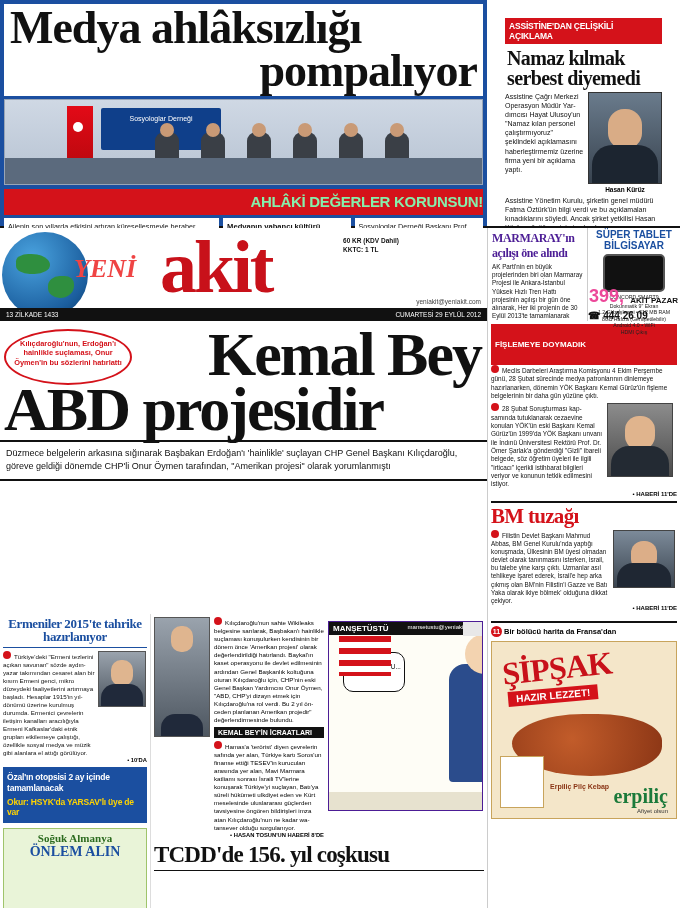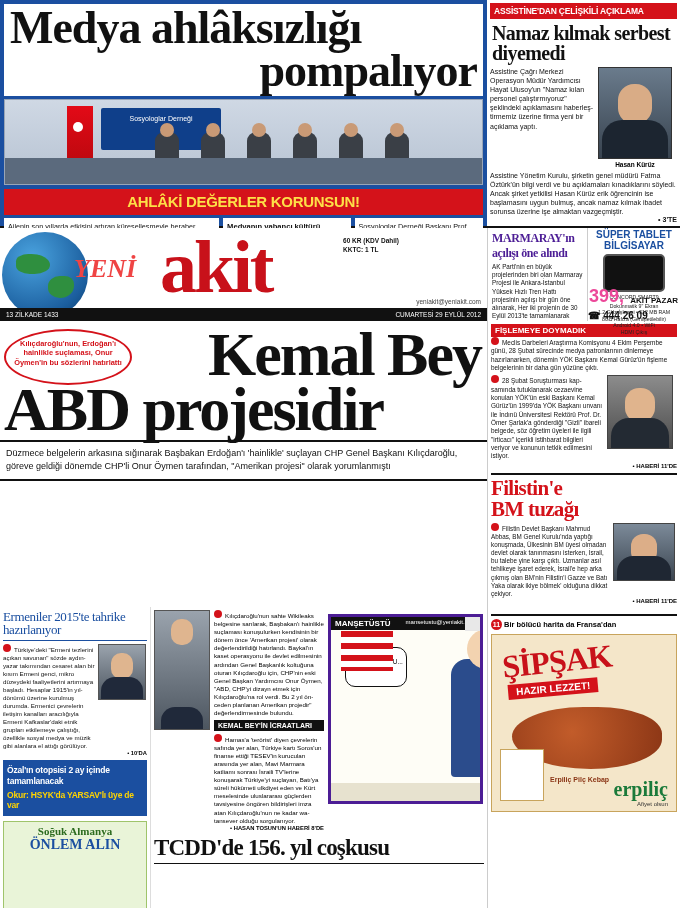--- a/index.html
+++ b/index.html
@@ -50,33 +50,33 @@
   }
   .photo-strip .person {
     position:absolute; bottom:26px; width:24px; height:26px;
     background:#3a3f46; border-radius:9px 9px 0 0;
   }
   .photo-strip .person:after{
     content:""; position:absolute; left:5px; top:-9px;width:14px;height:14px;
     border-radius:50%; background:#c99a76;
   }
   .sub-red {
-    background:#d4121a; color:#fde047; font-weight:bold;
-    font-size:15px; text-align:center; padding:4px 0 5px;
+    background:#d4121a; color:#86efac; font-weight:bold;
+    font-size:15px; text-align:right; padding:4px 0 5px;
     margin-top:4px; letter-spacing:-0.3px;
   }
   .bottom-cols { display:flex; margin-top:3px; gap:4px; }
   .bc { background:#ffffff; color:#111; font-size:7.2px; line-height:1.32; padding:4px; }
   .bc.c1 { width:216px; }
   .bc.c2 { width:128px; font-weight:bold; font-size:7.6px; }
   .bc.c3 { width:129px; }
   .bc b { color:#111; }
   .red-t { color:#d4121a; font-weight:bold; }
 
-  .top-right { width:193px; background:#ffffff; padding:3px; }
+  .top-right { width:193px; background:#ffffff; padding:18px; }
   .tr-kicker {
     background:#d4121a; color:#fff; font-size:8.5px; font-weight:bold;
     padding:3px 4px; letter-spacing:-0.2px;
   }
   .tr-head {
     font-family:"Liberation Serif", serif; font-weight:bold;
     font-size:20px; line-height:1.0; color:#111; margin:4px 2px 4px 2px;
     letter-spacing:-0.6px;
   }
   .tr-body { display:flex; gap:4px; }
@@ -176,21 +176,21 @@
     color:#111; line-height:0.88; letter-spacing:-2px;
   }
   .big1 { font-size:62px; text-align:right; padding:6px 6px 0 0; }
   .big2 { font-size:62px; text-align:left; padding:0 0 2px 4px; }
   .lede {
     font-size:9px; line-height:1.45; padding:5px 6px 6px; color:#111;
     border-top:2px solid #111; border-bottom:2px solid #111; margin-top:2px;
   }
 
   .main-right { width:193px; background:#fff; padding:3px; border-left:1px solid #ccc; }
-  .mr-kicker { background:#d4121a;color:#fff;font-size:8px;font-weight:bold;padding:2px 4px; }
+  .mr-kicker { background:#d4121a;color:#fff;font-size:8px;font-weight:bold;padding:16px 4px; }
   .mr-head {
     font-family:"Liberation Serif",serif; font-weight:bold;
     font-size:21px; line-height:0.98; color:#111; margin:4px 0; letter-spacing:-0.7px;
   }
   .mr-row { display:flex; gap:4px; }
   .mr-text { font-size:6.4px; line-height:1.3; width:112px; color:#111; }
   .mr-photo { width:66px;height:74px;background:linear-gradient(#8c8c8c,#4b4b4b);border:1px solid #444;position:relative; }
   .mr-photo .f{position:absolute;left:50%;top:12px;transform:translateX(-50%);width:30px;height:34px;border-radius:14px;background:#e0b48d;}
   .mr-photo .s{position:absolute;left:50%;bottom:0;transform:translateX(-50%);width:58px;height:30px;background:#232a33;border-radius:18px 18px 0 0;}
   .mr-credit{font-size:6px;font-weight:bold;text-align:right;margin-top:2px;}
@@ -207,22 +207,22 @@
   .fil-photo .s{position:absolute;left:50%;bottom:0;transform:translateX(-50%);width:54px;height:24px;background:#1f2733;border-radius:16px 16px 0 0;}
   .fil-credit{font-size:6px;font-weight:bold;text-align:right;}
 
   
   .lower { display:flex; }
   .col-a { width:150px; padding:3px; }
   .col-b { width:337px; padding:3px; border-left:1px solid #ddd; }
   .col-c { width:193px; padding:3px; border-left:1px solid #ccc; }
 
   .ca-head {
-    font-family:"Liberation Serif",serif; font-weight:normal; font-size:13px;
-    color:#1b4fa0; line-height:1.02; letter-spacing:-0.4px; text-align:left;
+    font-family:"Liberation Serif",serif; font-weight:bold; font-size:13px;
+    color:#1b4fa0; line-height:1.02; letter-spacing:-0.4px; text-align:center;
     border-bottom:1px solid #1b4fa0; padding-bottom:3px;
   }
   .ca-row { display:flex; gap:3px; margin-top:3px; }
   .ca-text { font-size:6.2px; line-height:1.3; width:92px; color:#111; }
   .ca-photo{width:48px;height:56px;background:linear-gradient(#9aa3ad,#4d5660);border:1px solid #555;position:relative;}
   .ca-photo .f{position:absolute;left:50%;top:8px;transform:translateX(-50%);width:22px;height:26px;border-radius:10px;background:#dfb58f;}
   .ca-photo .s{position:absolute;left:50%;bottom:0;transform:translateX(-50%);width:42px;height:22px;background:#20293a;border-radius:14px 14px 0 0;}
   .ca-credit{font-size:5.8px;font-weight:bold;text-align:right;}
 
   .promo-blue {
@@ -240,21 +240,21 @@
     font-weight:bold; font-size:11px; color:#2c6b1f; line-height:1.05;
   }
   .ad-green .t span { display:block; font-size:14px; color:#1b4fa0; }
 
   .cb-head {
     font-family:"Liberation Serif",serif; font-weight:bold; font-size:23px;
     color:#111; letter-spacing:-0.8px; border-bottom:1px solid #111; padding-bottom:2px;
   }
 
   .cartoon {
-    margin-top:4px; border:3px solid #4c1d95; height:190px; position:relative;
+    margin-top:4px; border:1px solid #4c1d95; height:190px; position:relative;
     background:#fefdf6; overflow:hidden;
   }
   .cartoon .bar {
     background:#111; color:#fff; font-size:8px; font-weight:bold;
     padding:2px 4px; display:flex; justify-content:space-between;
   }
   .cartoon .mail{font-weight:normal;font-size:6px;}
   .cartoon .uncle{
     position:absolute; left:120px; top:42px; width:72px;height:118px;
     background:#2b4c8c; border-radius:16px 16px 4px 4px;
@@ -431,21 +431,20 @@
           <span class="bullet"></span><span>28 Şubat Soruşturması kap­samında tutuklanarak ceza­evine konulan YÖK'ün eski Başkanı Kemal Gürüz'ün 1999'da YÖK Başkanı unvanı ile İndınü Üniversitesi Rektörü Prof. Dr. Ömer Şarlak'a gönderdiği "Gizli" ibareli bel­gede, söz öğretim üyeleri ile ilgili "irticacı" içerikli istihbarat bilgileri veriyor ve konu­nun tetkik edilmesini istiyor.</span>
         </div>
         <div class="mr-photo">
           <div class="f"></div>
           <div class="s"></div>
         </div>
       </div>
       <div class="mr-credit">• HABERİ 11'DE</div>
 
       <div class="fil-box">
-        <div class="fil-head">Filistin'e</div>
         <div class="fil-head">BM tuzağı</div>
         <div class="fil-row">
           <div class="fil-text">
             <span class="bullet"></span><span>Filistin Devlet Başkanı Mah­mud Abbas, BM Genel Kuru­lu'nda yaptığı konuşmada, Ülkesinin BM üyesi olmadan devlet olarak tanınmasını isterken, İsrail, bu talebe yine karşı çıktı. Uzmanlar asıl tehlikeye işaret ederek, İsrail'e hep arka çıkmış olan BM'nin Filistin'i Gazze ve Batı Yaka olarak ikiye bölmek' ol­duğuna dikkat çekiyor.</span>
           </div>
           <div class="fil-photo">
             <div class="f"></div>
             <div class="s"></div>
           </div>
         </div>

